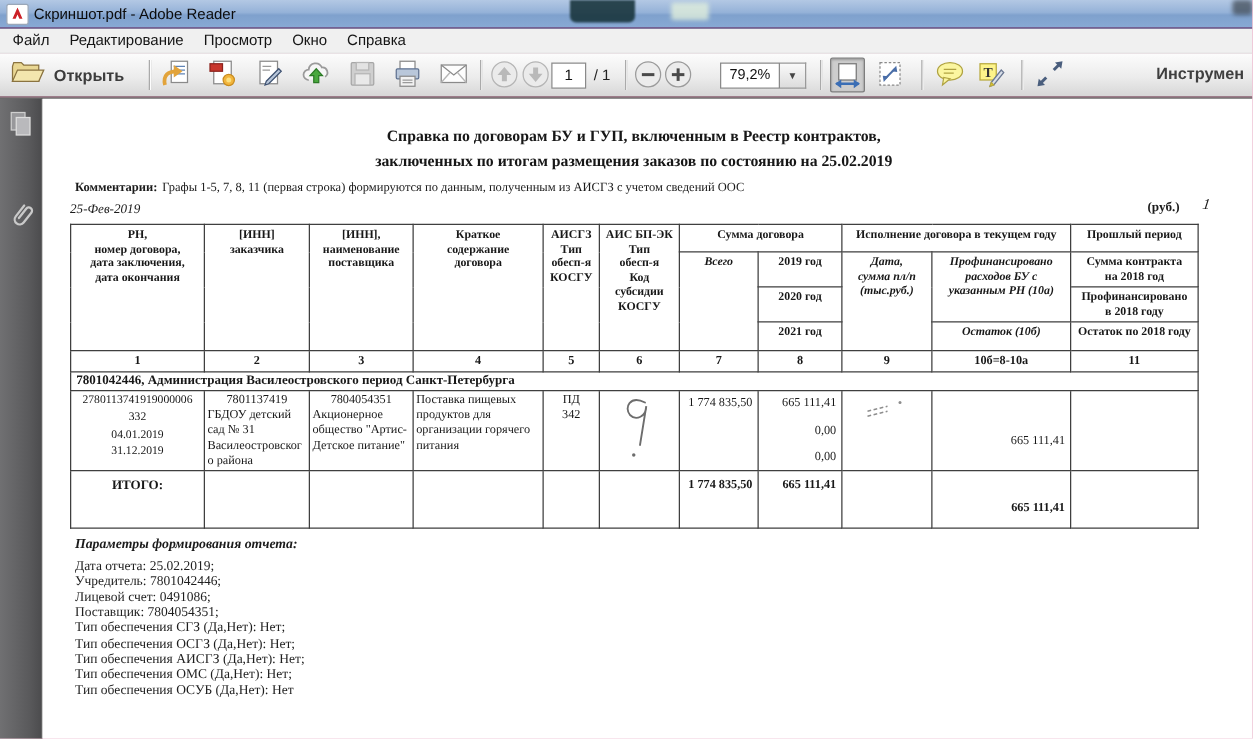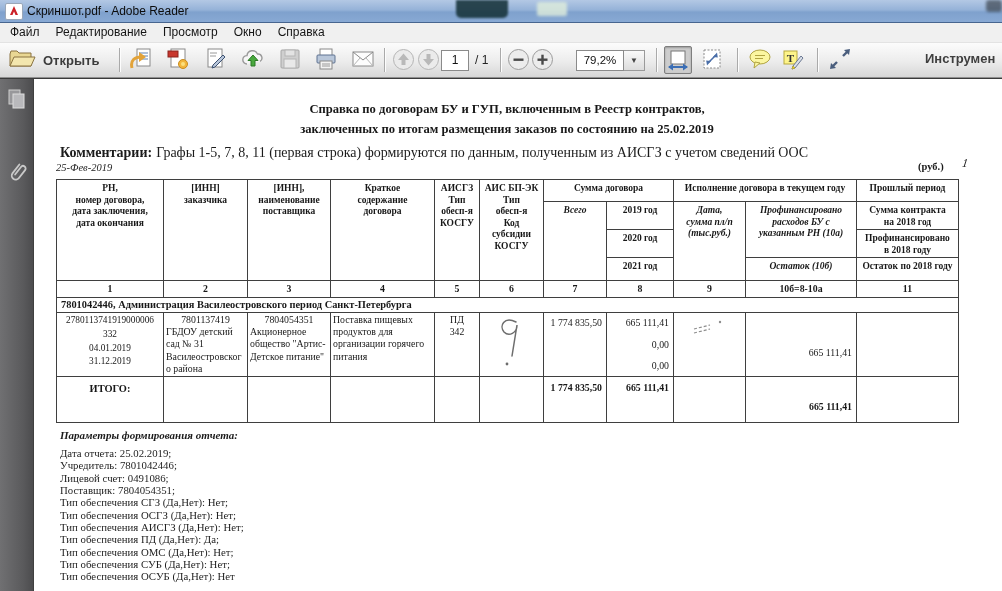--- a/index.html
+++ b/index.html
@@ -50,21 +50,21 @@
   
   #docarea{position:absolute;left:0;top:78px;width:1002px;height:513px;background:#fff;border-top:1px solid #3a3a3a;}
   #sidebar{position:absolute;left:0;top:0;width:33px;height:513px;
     background:linear-gradient(90deg,#707072 0%,#5a5a5c 70%,#4c4c4e 100%);border-right:1px solid #3f3f3f;}
   .side-ic{position:absolute;left:4px;width:25px;height:25px;display:flex;align-items:center;justify-content:center;}
   #page{position:absolute;left:34px;top:0;width:968px;height:513px;background:#fff;
     font-family:"Liberation Serif",serif;color:#1b1b1b;}
 
   .doc-title{position:absolute;left:22px;width:902px;text-align:center;font-weight:bold;
     font-size:12.6px;color:#171717;}
-  #comments-line{position:absolute;left:26px;top:66px;font-size:14px;width:900px;}
+  #comments-line{position:absolute;left:26px;top:66px;font-size:10px;width:900px;}
   #comments-line b{margin-right:4px;}
   #report-date{position:absolute;left:22px;top:83px;font-size:10.5px;font-style:italic;}
   #rub-label{position:absolute;left:884px;top:82px;font-size:10.5px;font-weight:bold;}
   #sheet-no{position:absolute;left:928px;top:77px;font-size:12px;font-style:italic;transform:skewX(-8deg);}
 
   
   #rtable{position:absolute;left:22px;top:100px;width:902px;border-collapse:collapse;table-layout:fixed;}
   #rtable td{border:1px solid #3f3f3f;padding:1px 2px;vertical-align:top;overflow:hidden;
     font-family:"Liberation Serif",serif;color:#181818;}
   .pre{white-space:pre-line;}
@@ -436,20 +436,18 @@
 
       <div id="params">
         <div id="params-title">Параметры формирования отчета:</div>
         <div class="pline">Дата отчета: 25.02.2019;</div>
         <div class="pline">Учредитель: 7801042446;</div>
         <div class="pline">Лицевой счет: 0491086;</div>
         <div class="pline">Поставщик: 7804054351;</div>
         <div class="pline">Тип обеспечения СГЗ (Да,Нет): Нет;</div>
         <div class="pline">Тип обеспечения ОСГЗ (Да,Нет): Нет;</div>
         <div class="pline">Тип обеспечения АИСГЗ (Да,Нет): Нет;</div>
-        <div class="pline">Тип обеспечения ПД (Да,Нет): Да;</div>
         <div class="pline">Тип обеспечения ОМС (Да,Нет): Нет;</div>
-        <div class="pline">Тип обеспечения СУБ (Да,Нет): Нет;</div>
         <div class="pline">Тип обеспечения ОСУБ (Да,Нет): Нет</div>
       </div>
     </div>
   </div>
 </div>
 
 </body></html>

